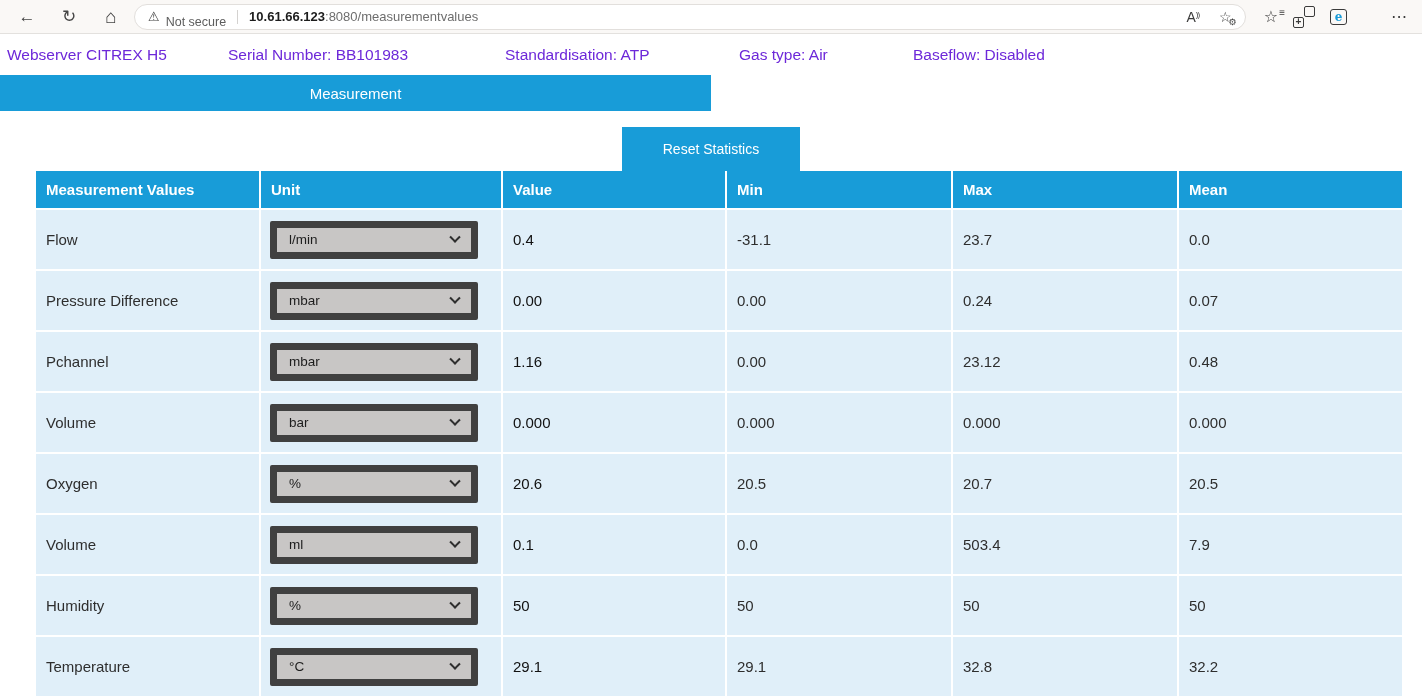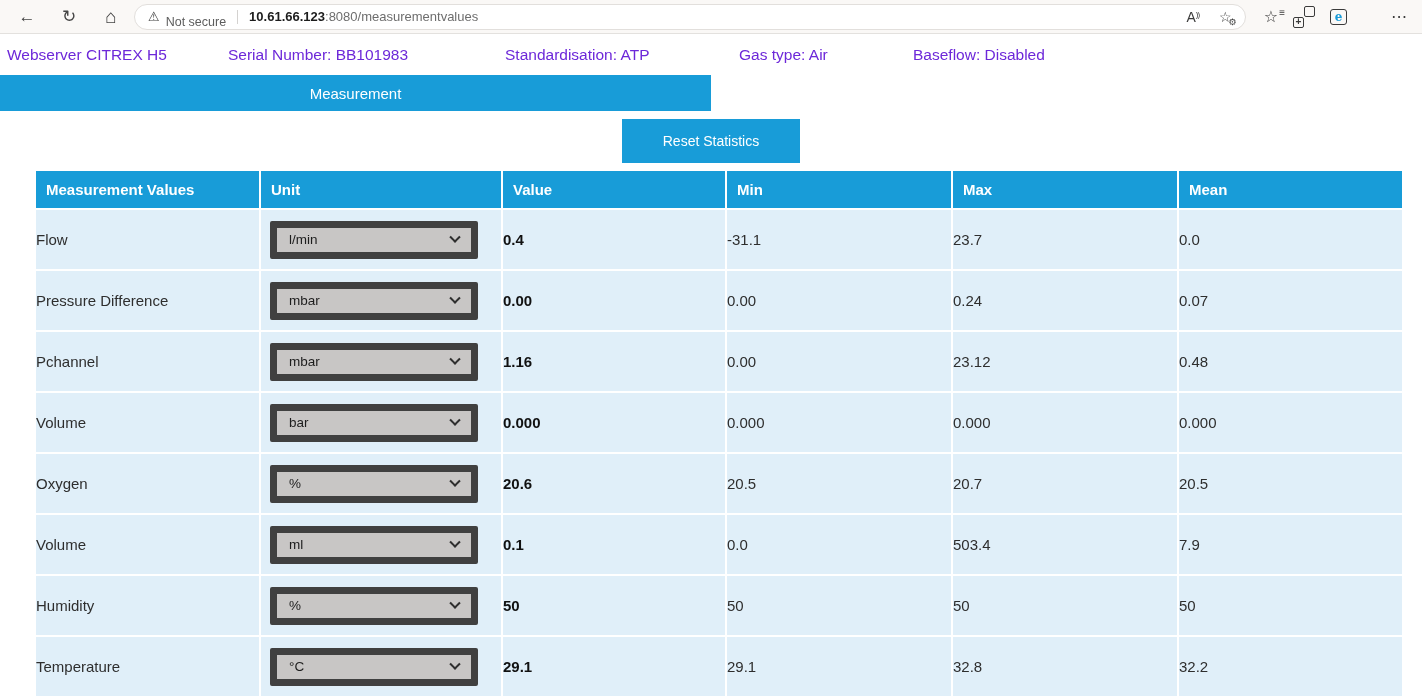--- a/index.html
+++ b/index.html
@@ -47,34 +47,34 @@
   .dh-gas { width:174px; }
 
   
   .tabs { display:flex; height:36px; }
   .tab { width:50%; display:flex; align-items:center; justify-content:center;
     color:#fff; font-size:15px; cursor:pointer; }
   .tab.active { background:#189cd8; }
   .tab.inactive { background:#a9d2e4; }
 
   
-  .actions { height:60px; display:flex; align-items:center; justify-content:center; gap:41px; }
+  .actions { height:60px; display:flex; align-items:flex-end; justify-content:center; gap:41px; }
   .btn { width:178px; height:44px; background:#189cd8; color:#fff; border:none;
     font-size:14px; font-family:inherit; cursor:pointer; }
 
   
   .mtable { margin:0 36px; display:grid;
     grid-template-columns:223px 240px 222px 224px 224px 223px;
     grid-template-rows:37px repeat(8,59px); gap:2px; }
   .mrow { display:contents; }
   .th { background:#189cd8; color:#fff; font-weight:bold; font-size:15px;
     display:flex; align-items:center; padding-left:10px; }
   .td { background:#e0eff9; color:#2e2e2e; font-size:15px;
-    display:flex; align-items:center; }
-  .td.value { font-weight:bold; color:#111; }
+    display:flex; align-items:center; padding-left:10px; }
+  .td.value { font-weight:normal; color:#111; }
   .td.unitcell { padding-left:9px; }
   .select { width:208px; height:38px; background:#c8c6c5; border:7px solid #404040;
     border-radius:2px; display:flex; align-items:center; padding:0 12px; cursor:pointer; }
   .sel-text { font-size:13.5px; color:#1d1d1d; }
   .chev { margin-left:auto; width:8px; height:8px; border-right:2px solid #2e2e2e;
     border-bottom:2px solid #2e2e2e; transform:rotate(45deg) translate(-2px,-2px); }
 </style>
 </head>
 <body>
 

